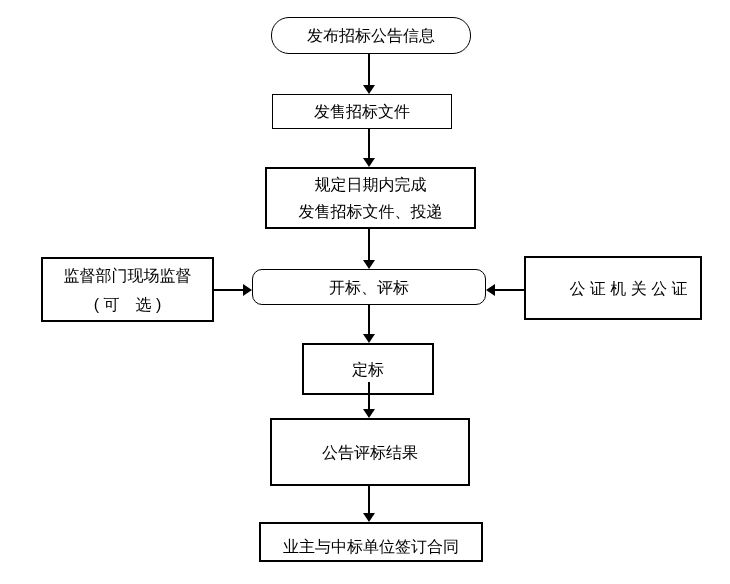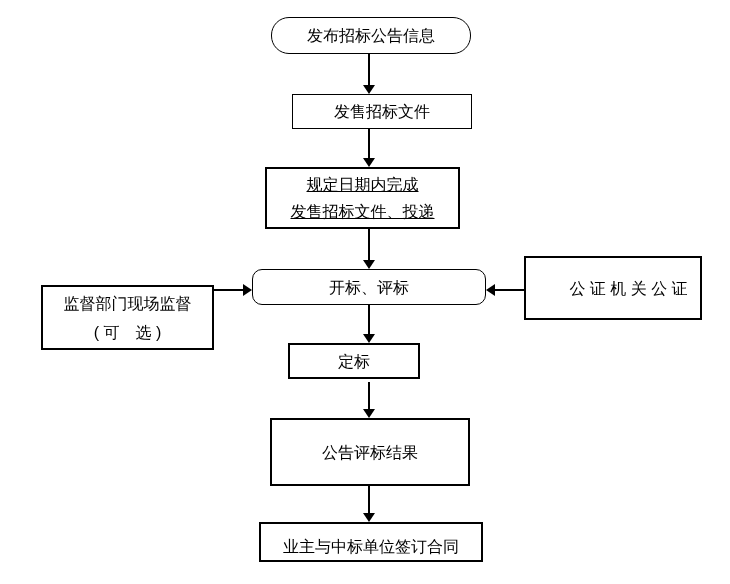--- a/index.html
+++ b/index.html
@@ -98,43 +98,43 @@
 </style>
 </head>
 <body>
 
 <div class="canvas">
 
   <div class="node" style="left:271px; top:17px; width:200px; height:37px;border-radius:18px;">
     <div>发布招标公告信息</div>
   </div>
 
-  <div class="node" style="left:292px; top:94px; width:180px; height:35px;">
+  <div class="node" style="left:272px; top:94px; width:180px; height:35px;">
     <div>发售招标文件</div>
   </div>
 
-  <div class="node thick" style="left:265px; top:167px; width:195px; height:62px;text-decoration:underline;">
+  <div class="node thick" style="left:265px; top:167px; width:211px; height:62px;">
     <div>规定日期内完成</div>
     <div>发售招标文件、投递</div>
   </div>
 
-  <div class="node thick" style="left:41px; top:257px; width:173px; height:65px; line-height:29px;margin-top:28px;">
+  <div class="node thick" style="left:41px; top:257px; width:173px; height:65px; line-height:29px;">
     <div>监督部门现场监督</div>
     <div>( 可　选 )</div>
   </div>
 
   <div class="node" style="left:252px; top:269px; width:234px; height:36px;border-radius:10px;">
     <div>开标、评标</div>
   </div>
 
   <div class="node thick" style="left:524px; top:256px; width:178px; height:64px; line-height:29px;padding-left:31px;">
     <div>公 证 机 关 公 证</div>
   </div>
 
-  <div class="node thick" style="left:288px; top:343px; width:132px; height:36px;">
+  <div class="node thick" style="left:302px; top:343px; width:132px; height:52px;">
     <div>定标</div>
   </div>
 
   <div class="node thick" style="left:270px; top:418px; width:200px; height:68px;">
     <div>公告评标结果</div>
   </div>
 
   <div class="node thick" style="left:259px; top:522px; width:224px; height:40px;justify-content:flex-end;">
     <div>业主与中标单位签订合同</div>
   </div>

